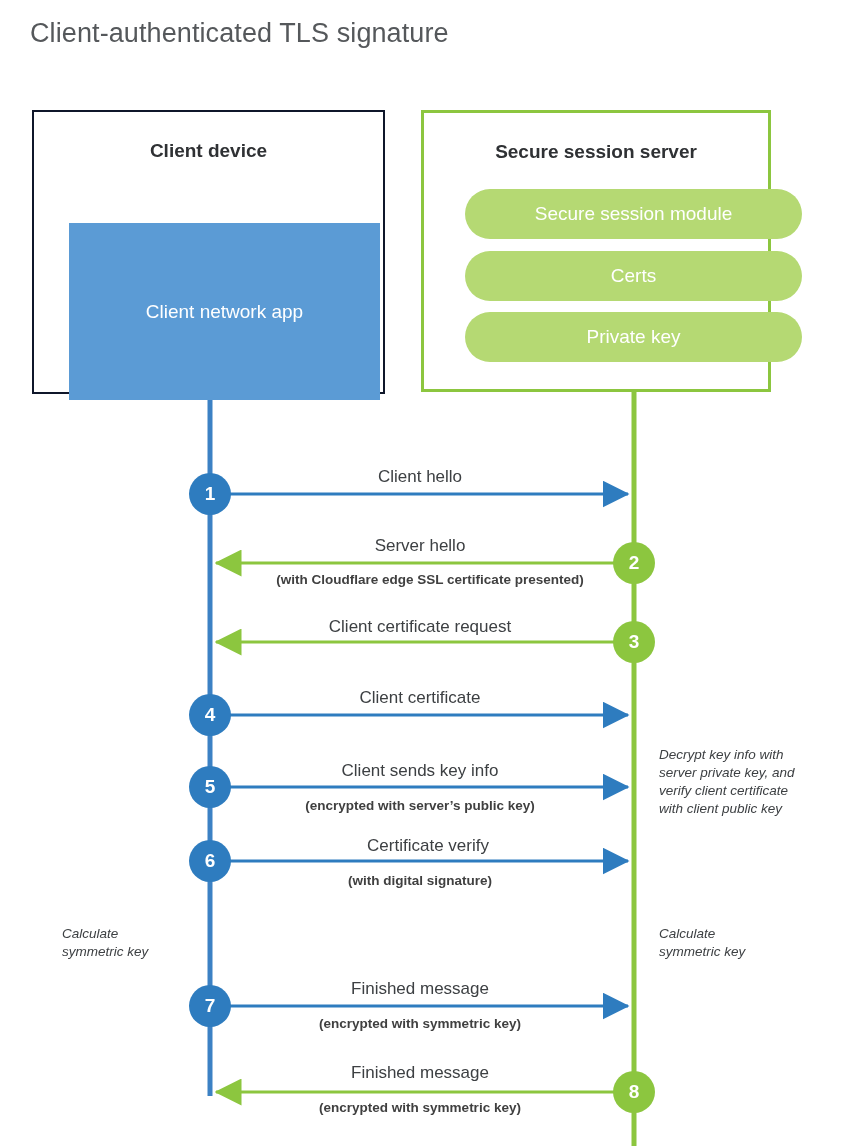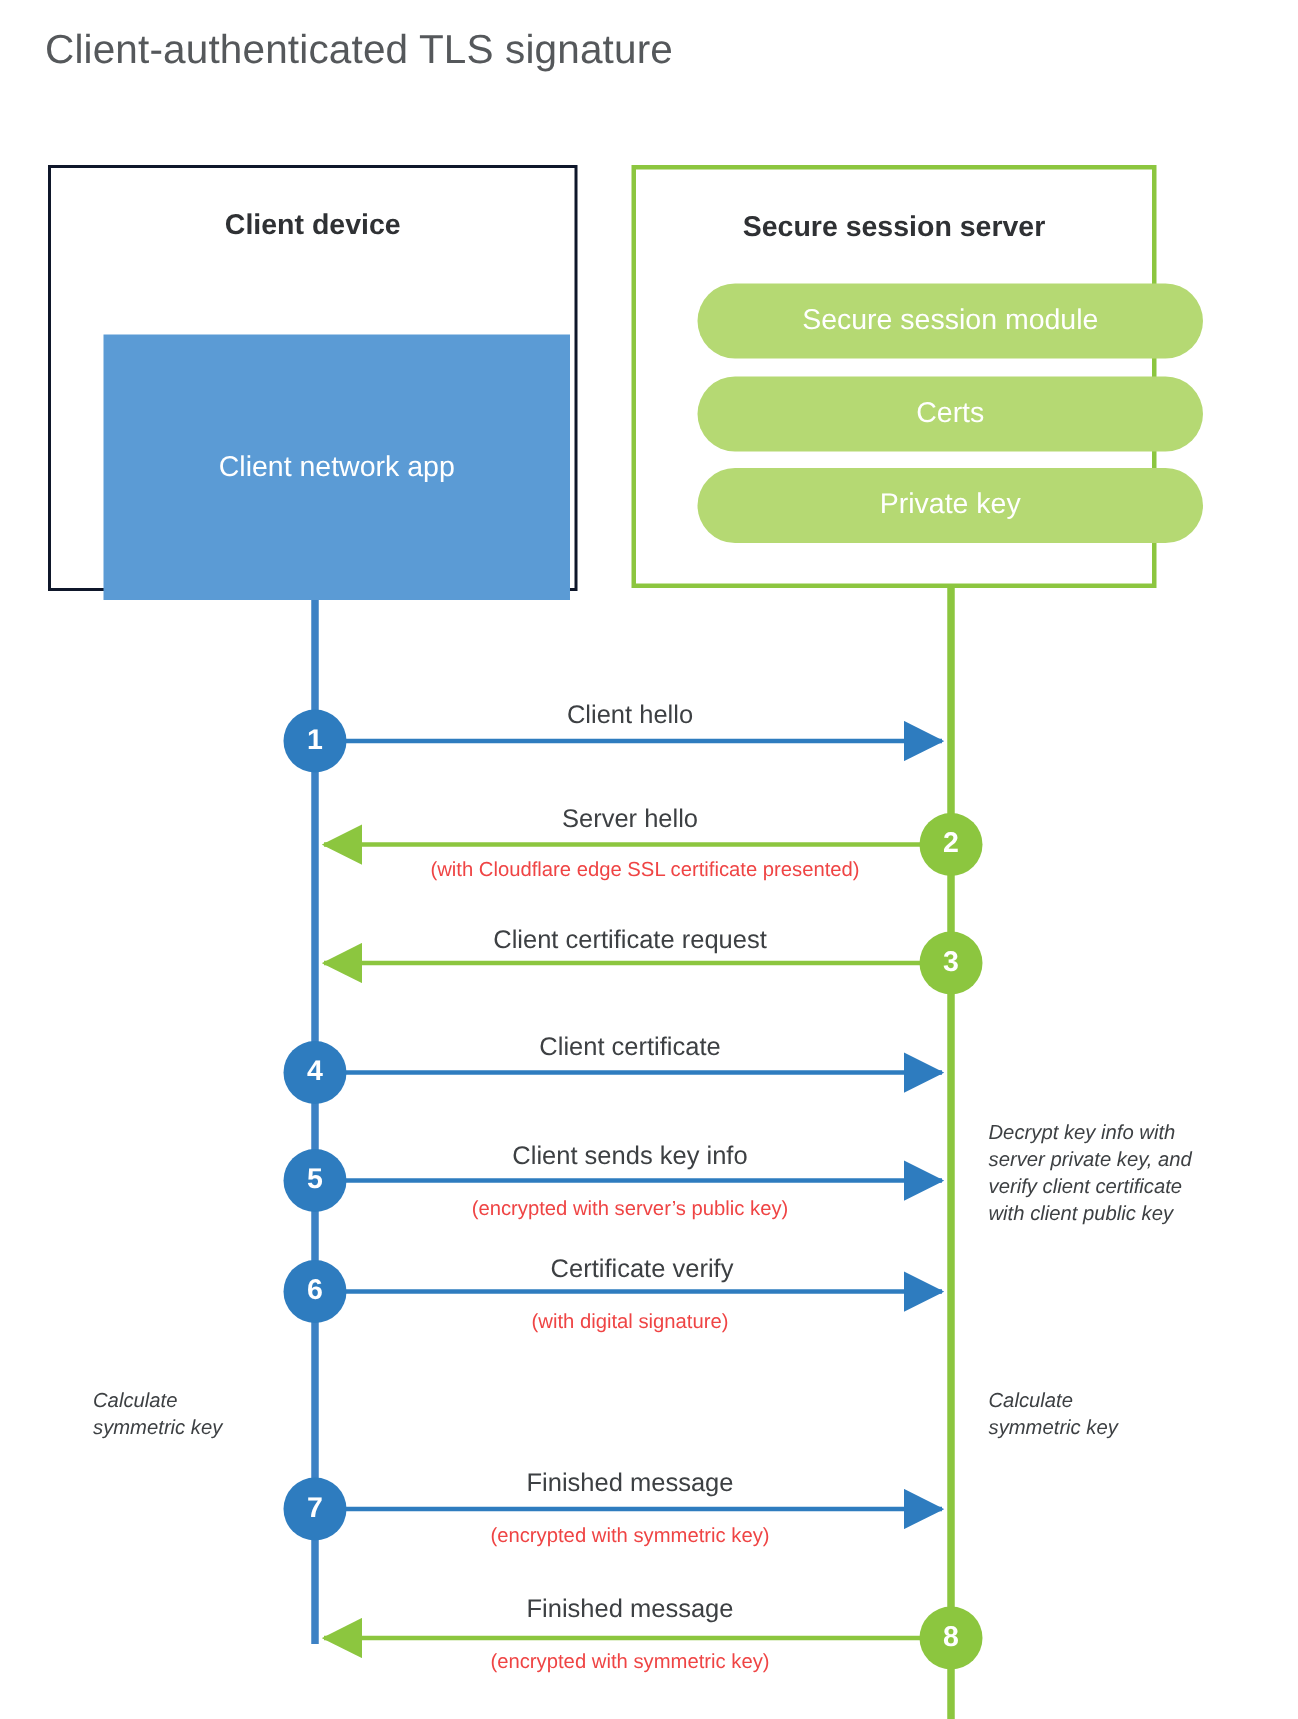--- a/index.html
+++ b/index.html
@@ -122,24 +122,25 @@
     position: absolute;
     text-align: center;
     color: #3d4043;
     font-size: 17px;
     white-space: nowrap;
     transform: translateX(-50%);
   }
   .msg-sublabel {
     position: absolute;
     text-align: center;
-    color: #ef4444;
+    color: #404040;
     font-size: 13.5px;
     white-space: nowrap;
     transform: translateX(-50%);
+    font-weight: bold;
   }
   
   .side-note {
     position: absolute;
     color: #3d4043;
     font-size: 13.5px;
     line-height: 18px;
     font-style: italic;
   }
   .side-note.right-align { text-align: left; }

